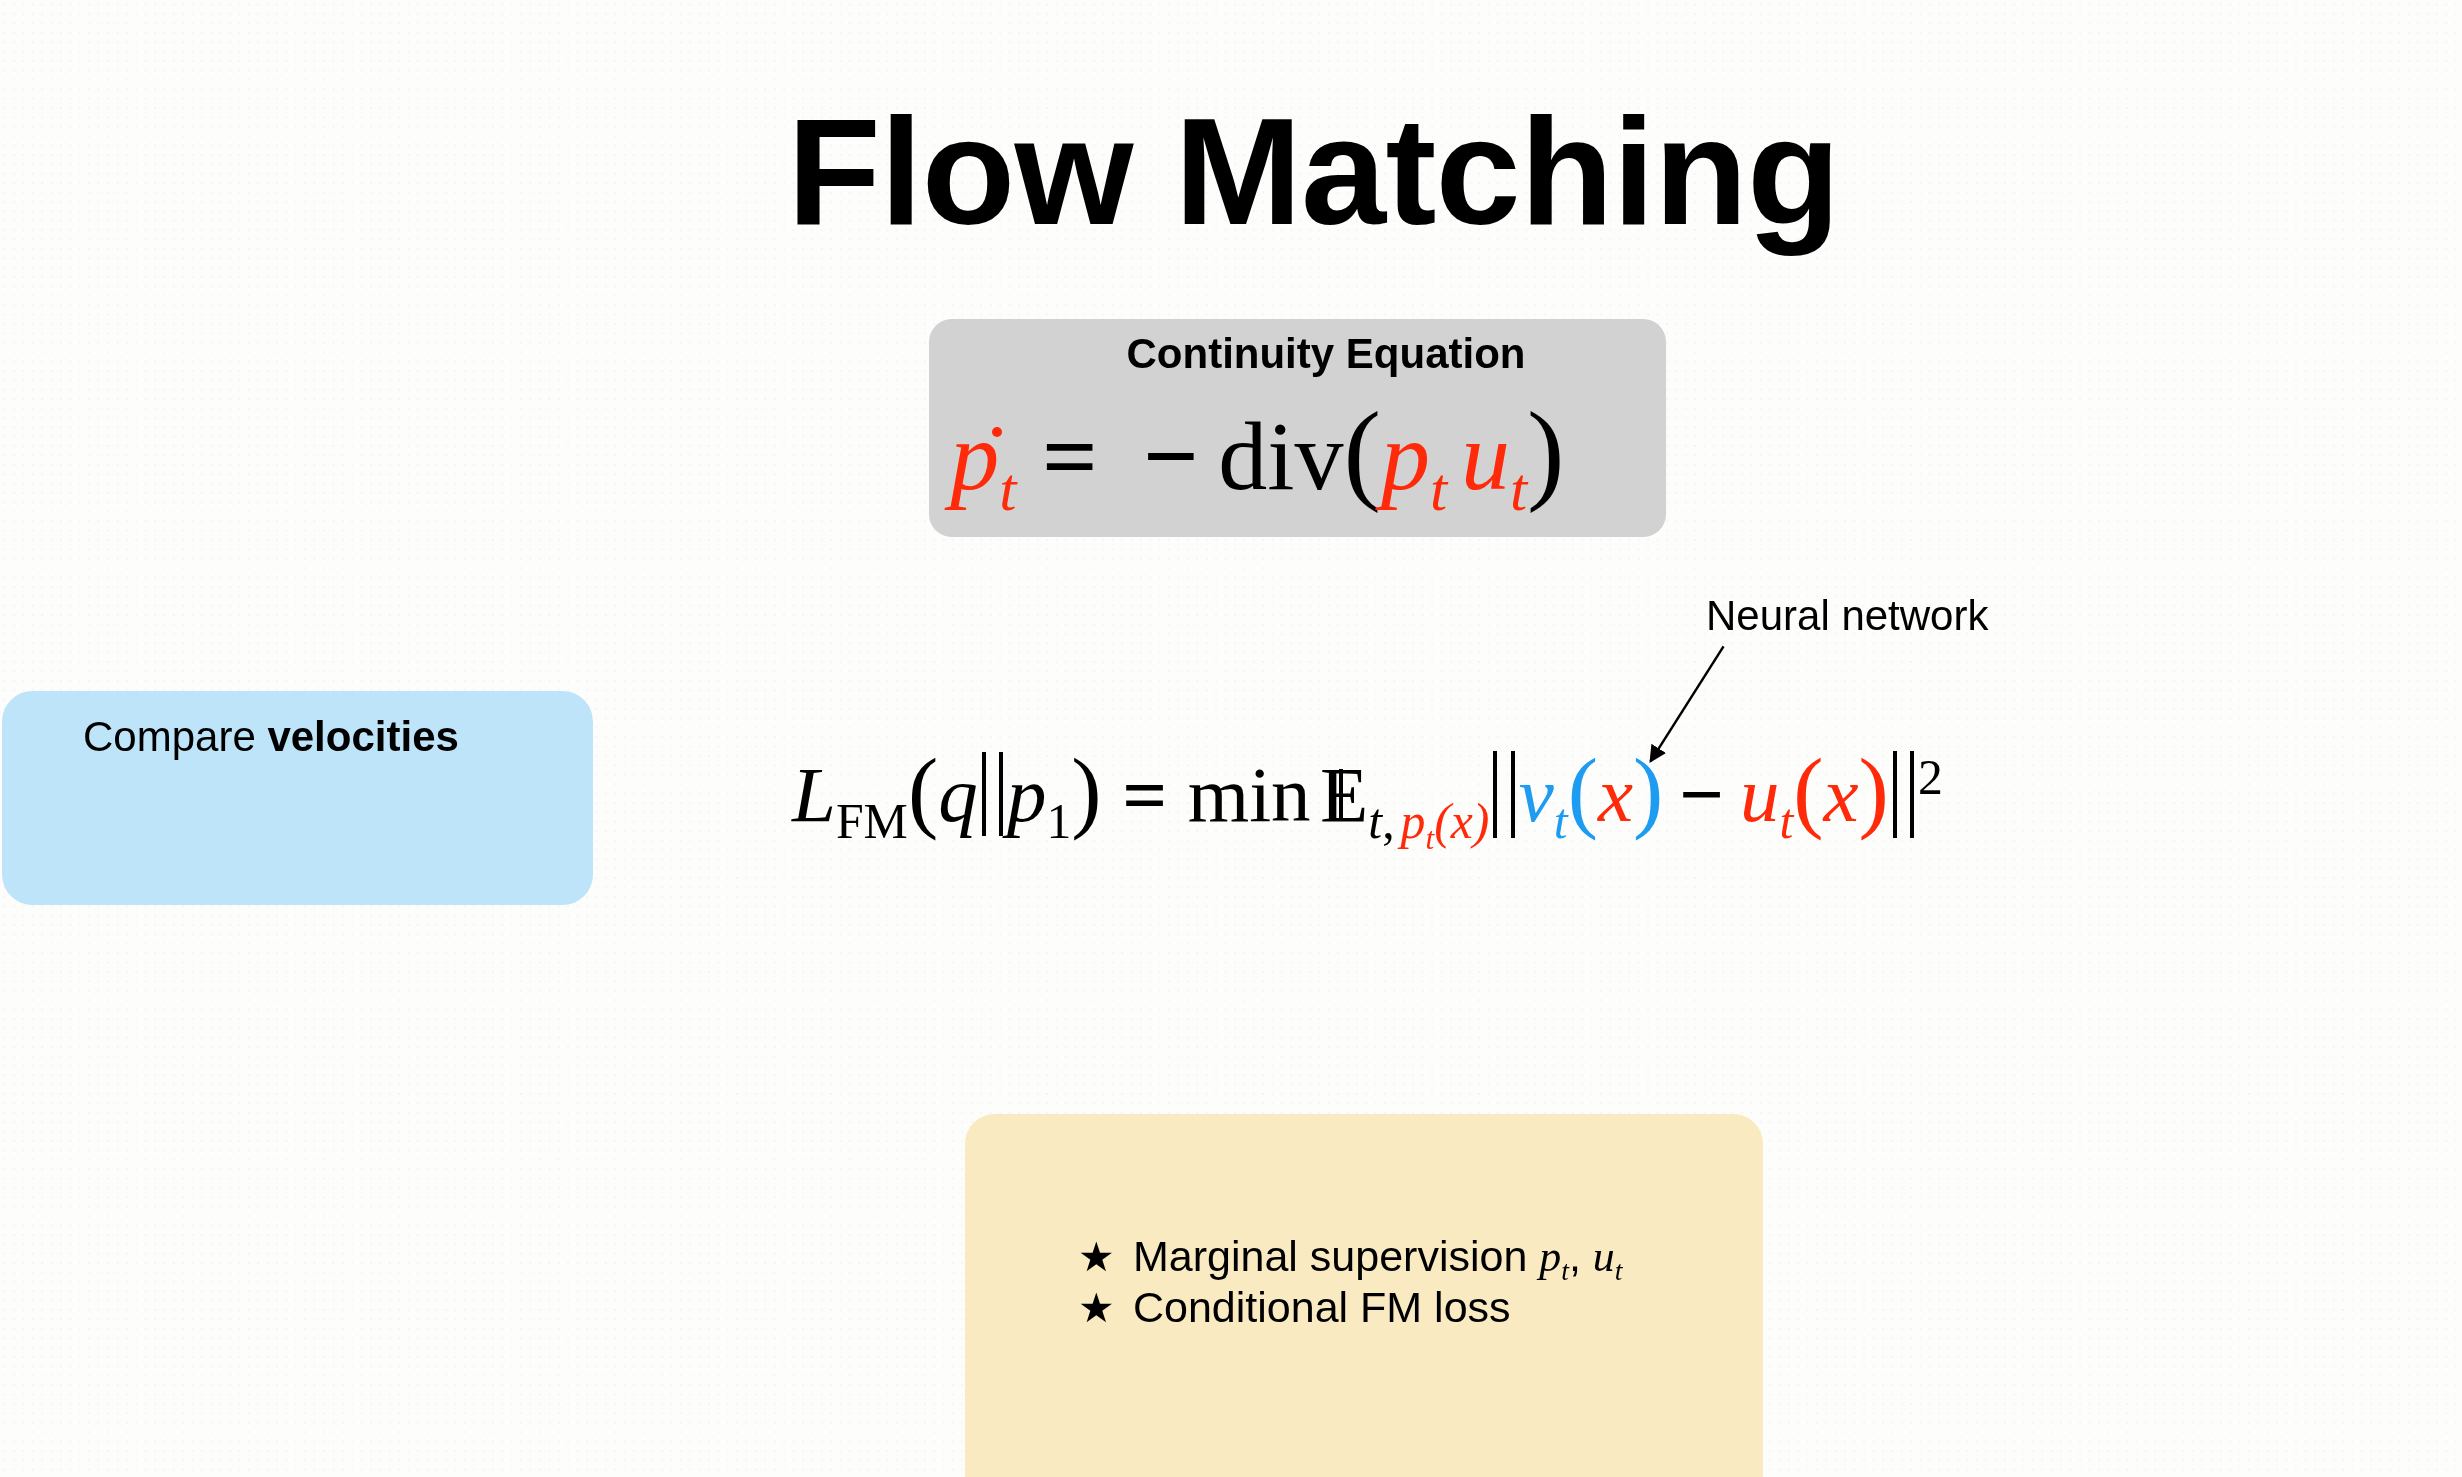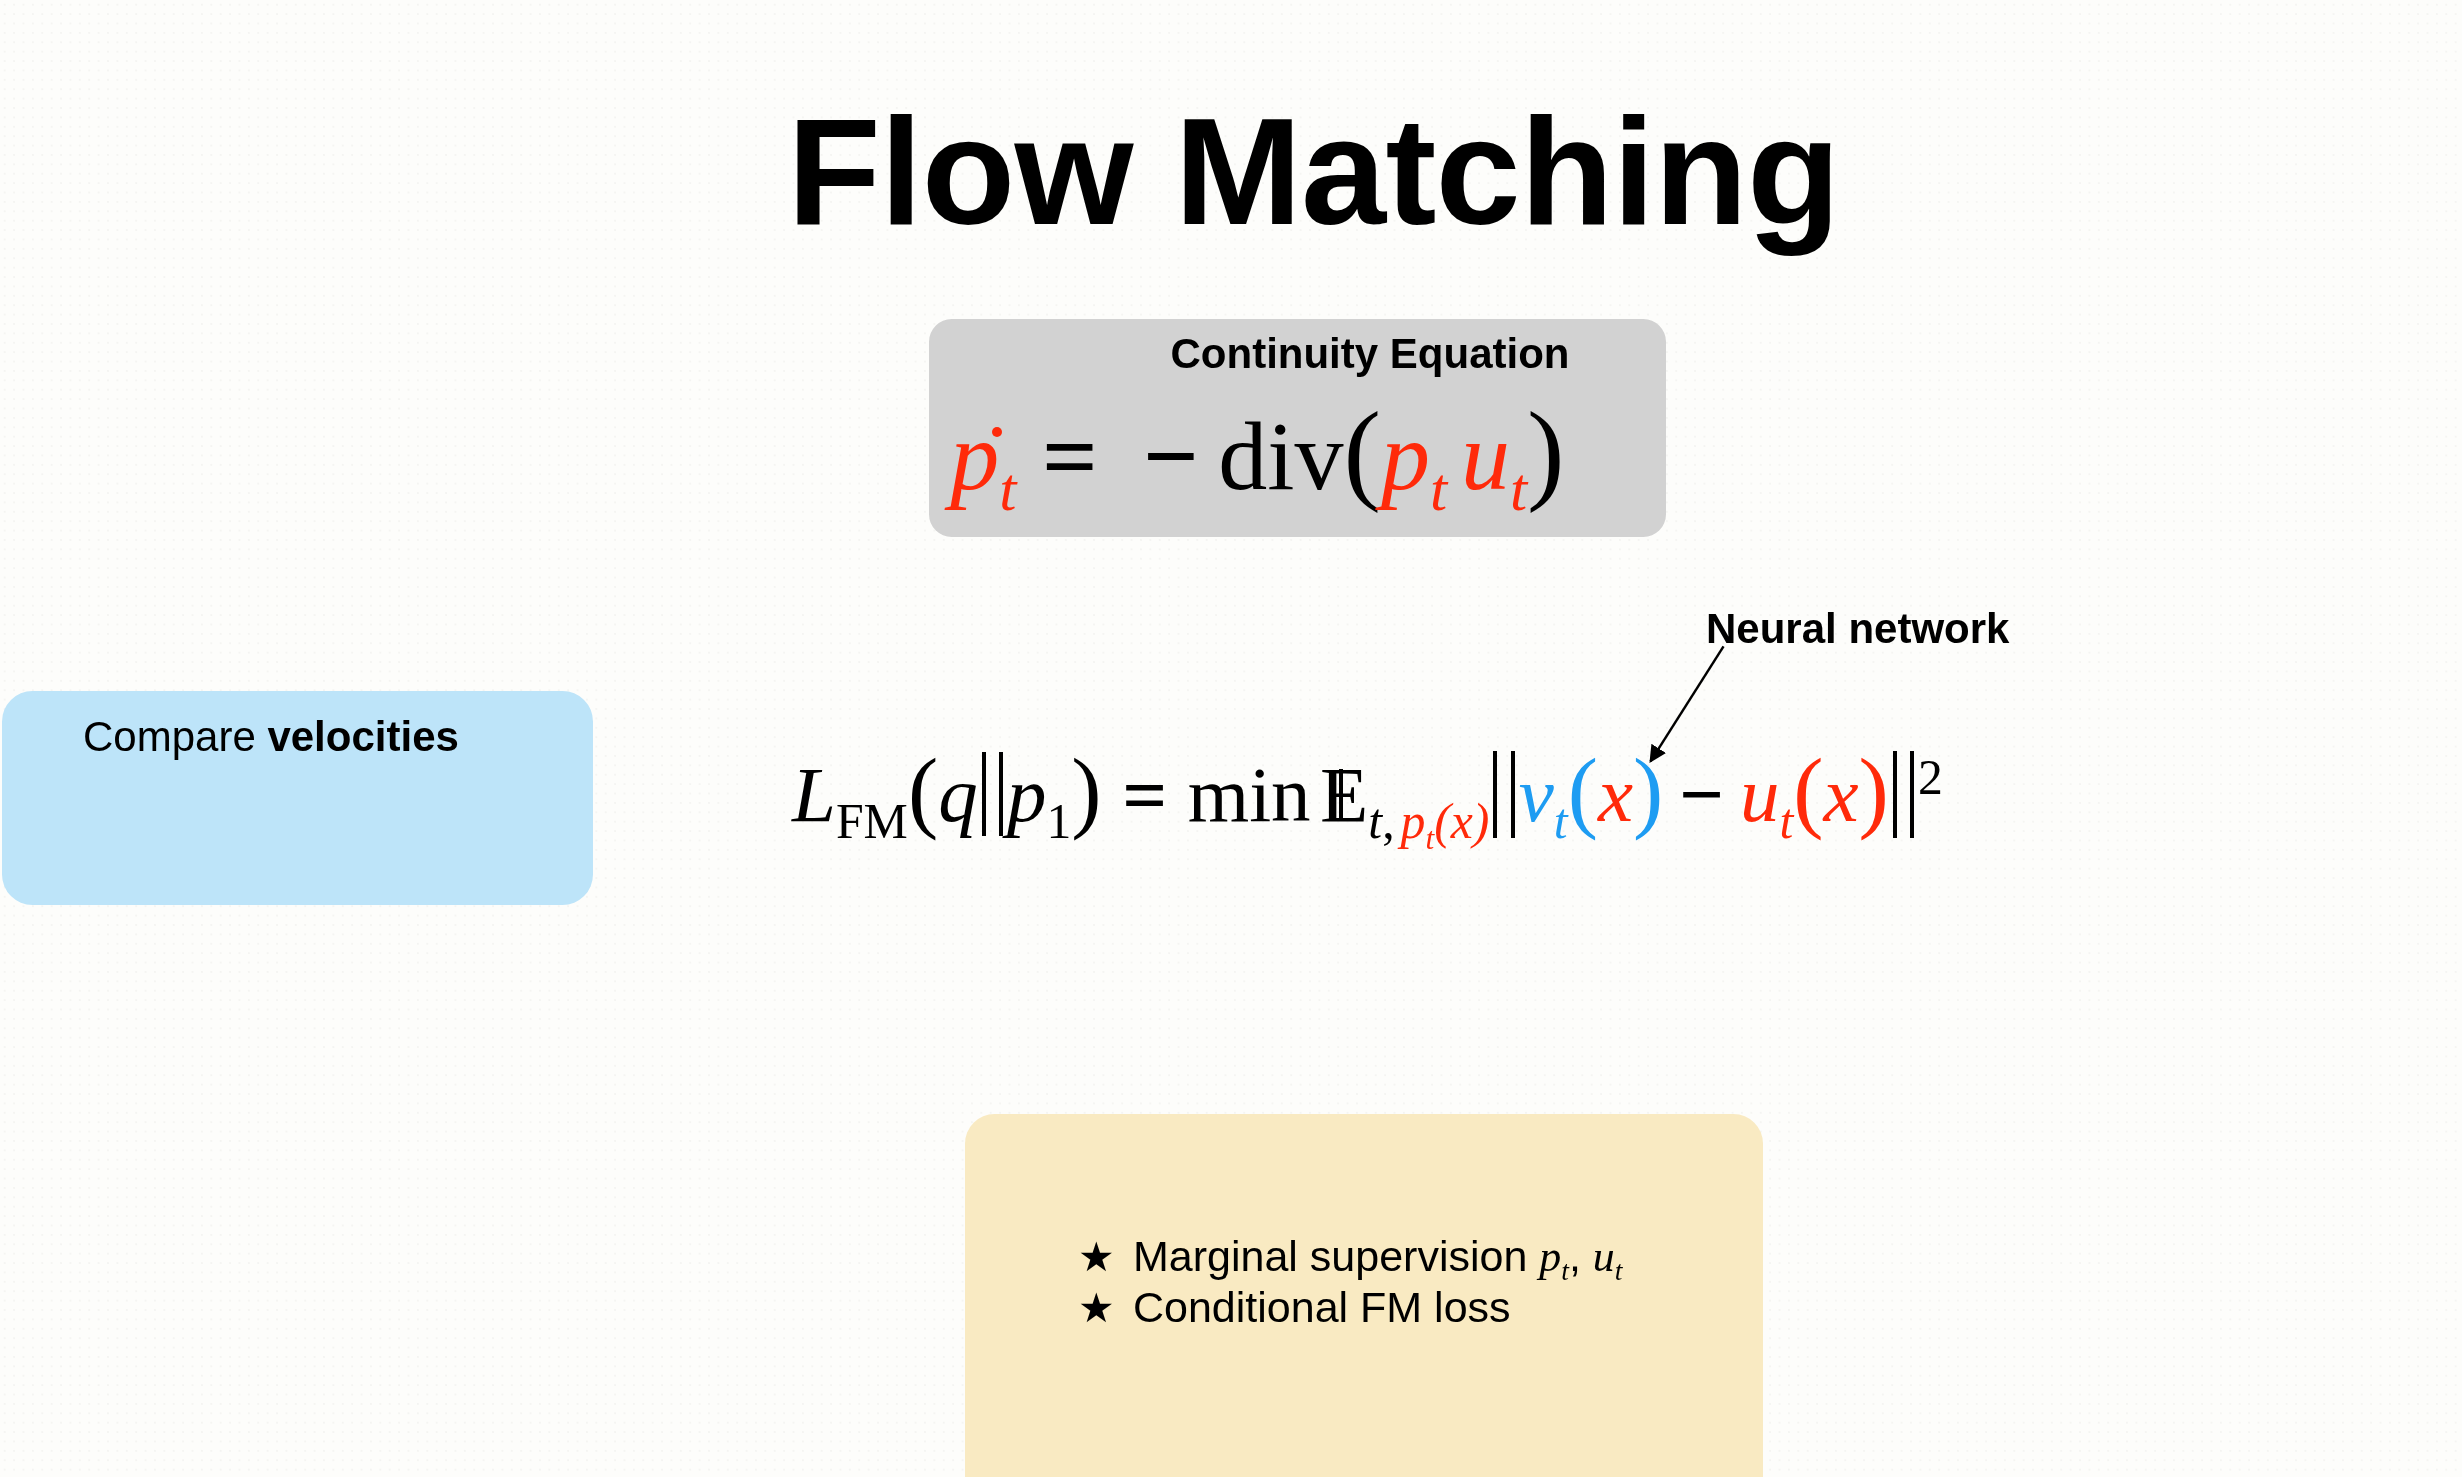--- a/index.html
+++ b/index.html
@@ -28,26 +28,26 @@
   .blue-box{
     position:absolute;left:2px;top:691px;width:591px;height:214px;
     background:#BDE4F9;border-radius:30.5px;
   }
   .yellow-box{
     position:absolute;left:965px;top:1114px;width:798px;height:542px;
     background:#F9EAC2;border-radius:29.5px;
   }
   
   .cont-label{
-    position:absolute;left:929px;top:333px;width:882px;
+    position:absolute;left:885px;top:333px;width:882px;
     text-align:center;font-size:42px;font-weight:700;line-height:1;
   }
   .neural-label{
-    position:absolute;left:1706px;top:608px;
-    font-size:42px;font-weight:700;line-height:1;
+    position:absolute;left:1706px;top:595px;
+    font-size:42px;font-weight:400;line-height:1;
   }
   .compare-text{
     position:absolute;left:83px;top:712px;
     font-size:42px;line-height:49px;
   }
   .bullet{
     position:absolute;left:1078px;font-size:43px;line-height:1;white-space:nowrap;
   }
   .bullet-1{top:1235px;}
   .bullet-2{top:1286px;}

